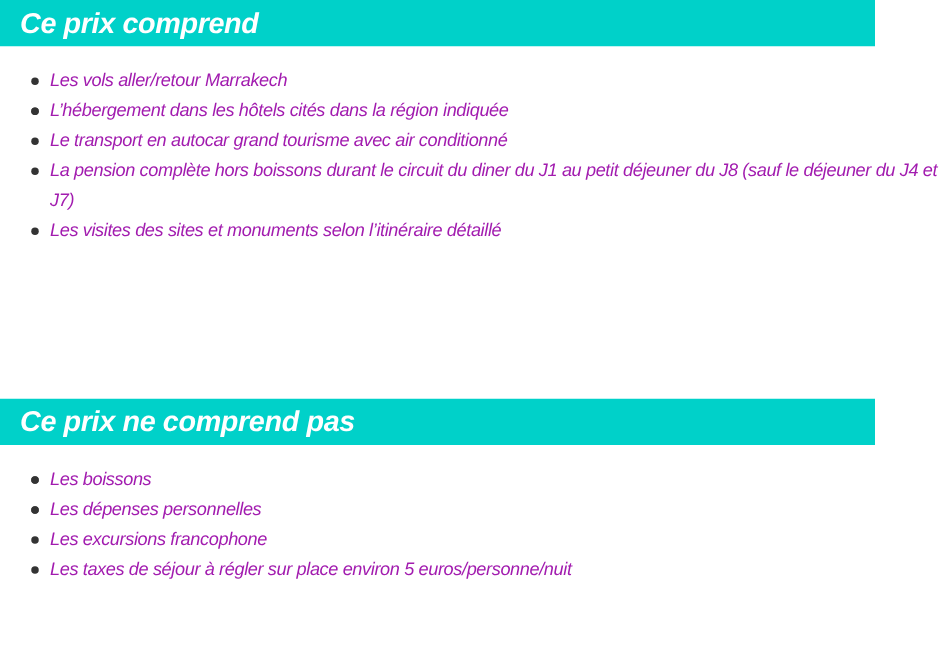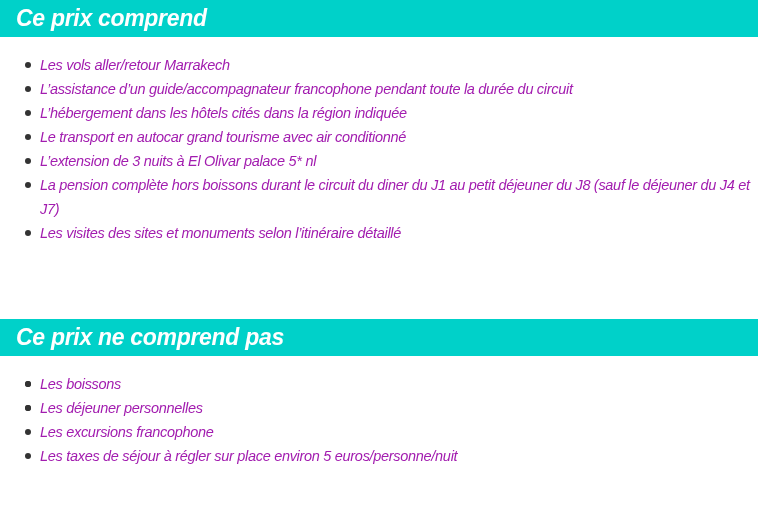--- a/index.html
+++ b/index.html
@@ -1,19 +1,19 @@
 <!DOCTYPE html>
 <html><head>
 <meta charset="utf-8">
 <style>
   html, body { margin: 0; padding: 0; background: #ffffff; }
   body { width: 758px; height: 532px; overflow: hidden; position: relative;
          font-family: "Liberation Sans", "DejaVu Sans", sans-serif; }
   .section-header {
-    position: absolute; left: 0; width: 758px; height: 37px;
+    position: absolute; left: 0; width: 700px; height: 37px;
     background: #00d1c9; color: #ffffff;
     font-style: italic; font-weight: bold; font-size: 23px;
     line-height: 37px; padding-left: 16px; box-sizing: border-box;
     letter-spacing: -0.3px;
   }
   #h1 { top: 0; }
   #h2 { top: 319px; }
   ul.items { position: absolute; left: 0; margin: 0; padding: 0; list-style: none; width: 752px; }
   #list1 { top: 53px; }
   #list2 { top: 372px; }
@@ -26,29 +26,28 @@
     position: absolute; left: 25px; top: 9px; width: 6px; height: 6px;
     border-radius: 50%; background: #333333;
   }
 </style>
 </head>
 <body>
 
 <div id="h1" class="section-header">Ce prix comprend</div>
 <ul id="list1" class="items">
   <li><span class="bullet"></span><span>Les vols aller/retour Marrakech</span></li>
-  <li><span class="bullet"></span><span>L’assistance d’un guide/accompagnateur francophone pendant toute la durée du circuit</span></li>
+  <li><span class="bullet"></span></li>
   <li><span class="bullet"></span><span>L’hébergement dans les hôtels cités dans la région indiquée</span></li>
   <li><span class="bullet"></span><span>Le transport en autocar grand tourisme avec air conditionné</span></li>
-  <li><span class="bullet"></span><span>L’extension de 3 nuits à El Olivar palace 5* nl</span></li>
   <li><span class="bullet"></span><span>La pension complète hors boissons durant le circuit du diner du J1 au petit déjeuner du J8 (sauf le déjeuner du J4 et J7)</span></li>
   <li><span class="bullet"></span><span>Les visites des sites et monuments selon l’itinéraire détaillé</span></li>
 </ul>
 
 <div id="h2" class="section-header">Ce prix ne comprend pas</div>
 <ul id="list2" class="items">
   <li><span class="bullet"></span></li>
   <li><span class="bullet"></span><span>Les boissons</span></li>
   <li><span class="bullet"></span></li>
-  <li><span class="bullet"></span><span>Les déjeuner personnelles</span></li>
+  <li><span class="bullet"></span><span>Les dépenses personnelles</span></li>
   <li><span class="bullet"></span><span>Les excursions francophone</span></li>
   <li><span class="bullet"></span><span>Les taxes de séjour à régler sur place environ 5 euros/personne/nuit</span></li>
 </ul>
 
 </body></html>

